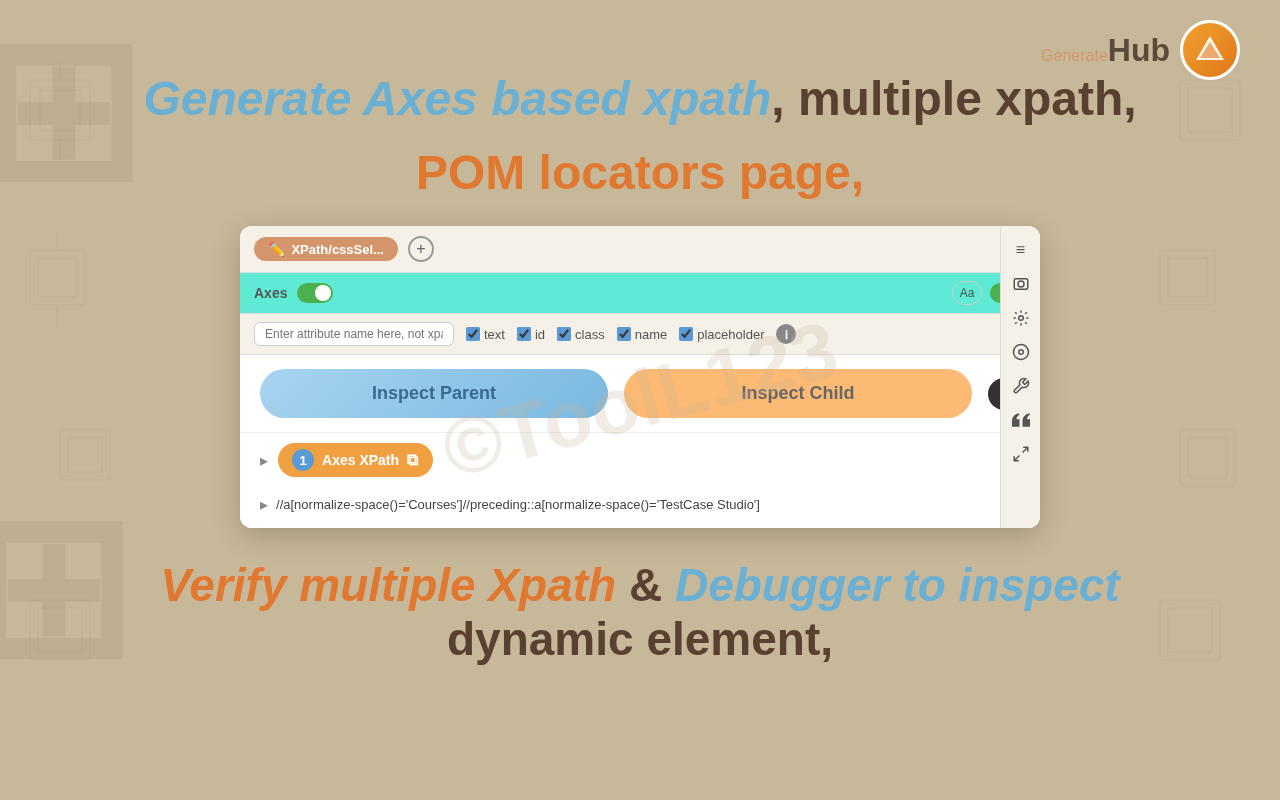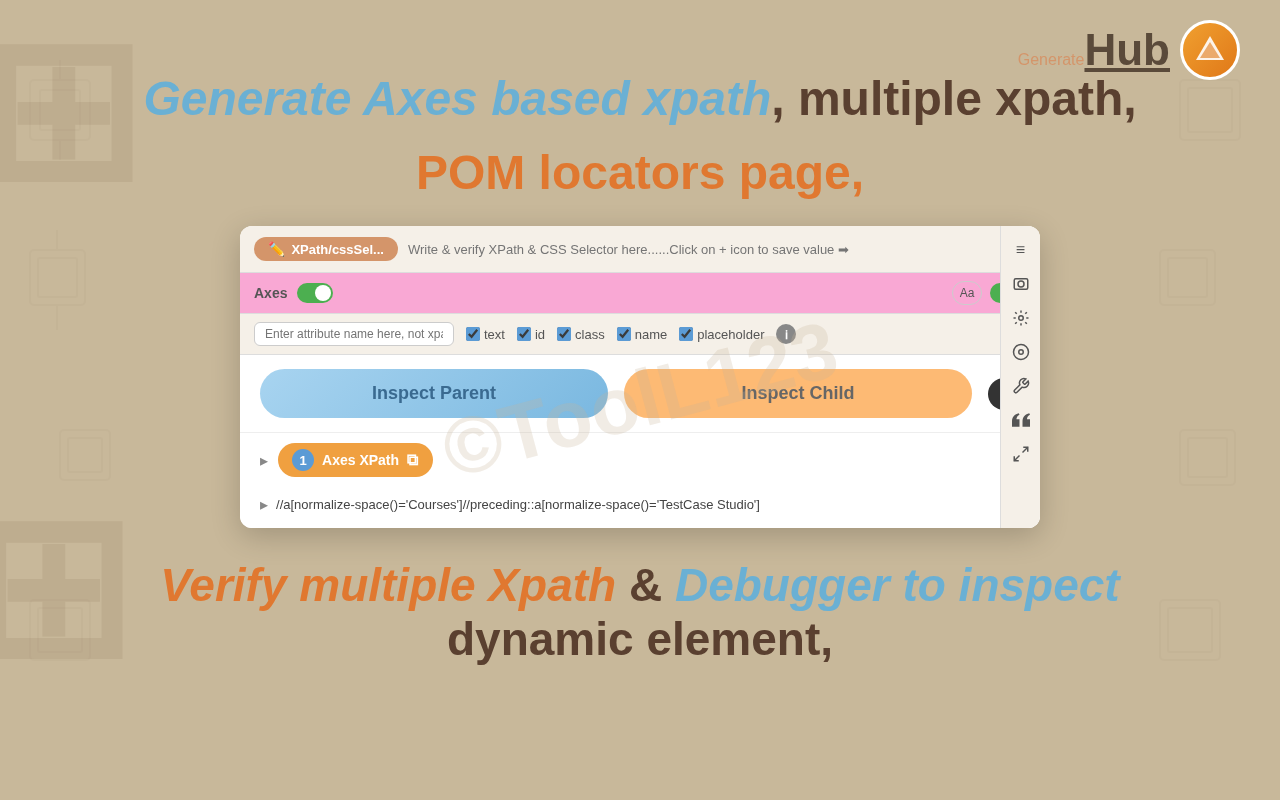--- a/index.html
+++ b/index.html
@@ -155,21 +155,21 @@
       display: flex;
       align-items: center;
       justify-content: center;
       cursor: pointer;
       font-size: 16px;
       color: #666;
     }
 
     
     .plugin-axes-row {
-      background: #f9a8d4;
+      background: #5eead4;
       padding: 8px 14px;
       display: flex;
       align-items: center;
       justify-content: space-between;
       border-bottom: 1px solid #ddd;
     }
 
     .axes-left {
       display: flex;
       align-items: center;
@@ -500,21 +500,21 @@
     <rect x="1188" y="438" width="39" height="39" rx="2"></rect>
     <rect x="1160" y="600" width="60" height="60" rx="4"></rect>
     <rect x="1168" y="608" width="44" height="44" rx="2"></rect>
   </g>
 </svg>
 
 <div class="watermark">©ToolL123</div>
 
 <div class="logo-area">
   <div>
-    <span class="logo-selectors">Generate</span><span class="logo-hub" style="font-size:44px;font-weight:600;text-decoration:underline;">Hub</span>
+    <span class="logo-selectors">Generate</span><span class="logo-hub" style="font-size:32px;font-weight:600;">Hub</span>
   </div>
   <div class="logo-icon">
     <svg viewBox="0 0 36 36" fill="none">
       <polygon points="18,4 32,28 4,28" fill="white" opacity="0.9"></polygon>
       <polygon points="18,10 28,26 8,26" fill="#e07818" opacity="0.6"></polygon>
     </svg>
   </div>
 </div>
 
 <div class="main-content">
@@ -526,21 +526,20 @@
     <div class="heading-line2">POM locators page,</div>
   </div>
 
   <div class="plugin-card">
 
     <div class="plugin-topbar">
       <div class="plugin-tab">
         <span class="plugin-tab-icon">✏️</span>
         <span>XPath/cssSel...</span>
       </div>
-      <input class="plugin-input-main" type="text" placeholder="Write &amp; verify XPath &amp; CSS Selector here......Click on + icon to save value ➡" style="">
       <div class="plugin-add-btn">+</div>
     </div>
 
     <div class="plugin-axes-row">
       <div class="axes-left">
         <span class="axes-label">Axes</span>
         <div class="toggle-switch"></div>
       </div>
       <div style="display:flex;align-items:center;gap:8px;">
         <div class="font-size-btn">Aа</div>

